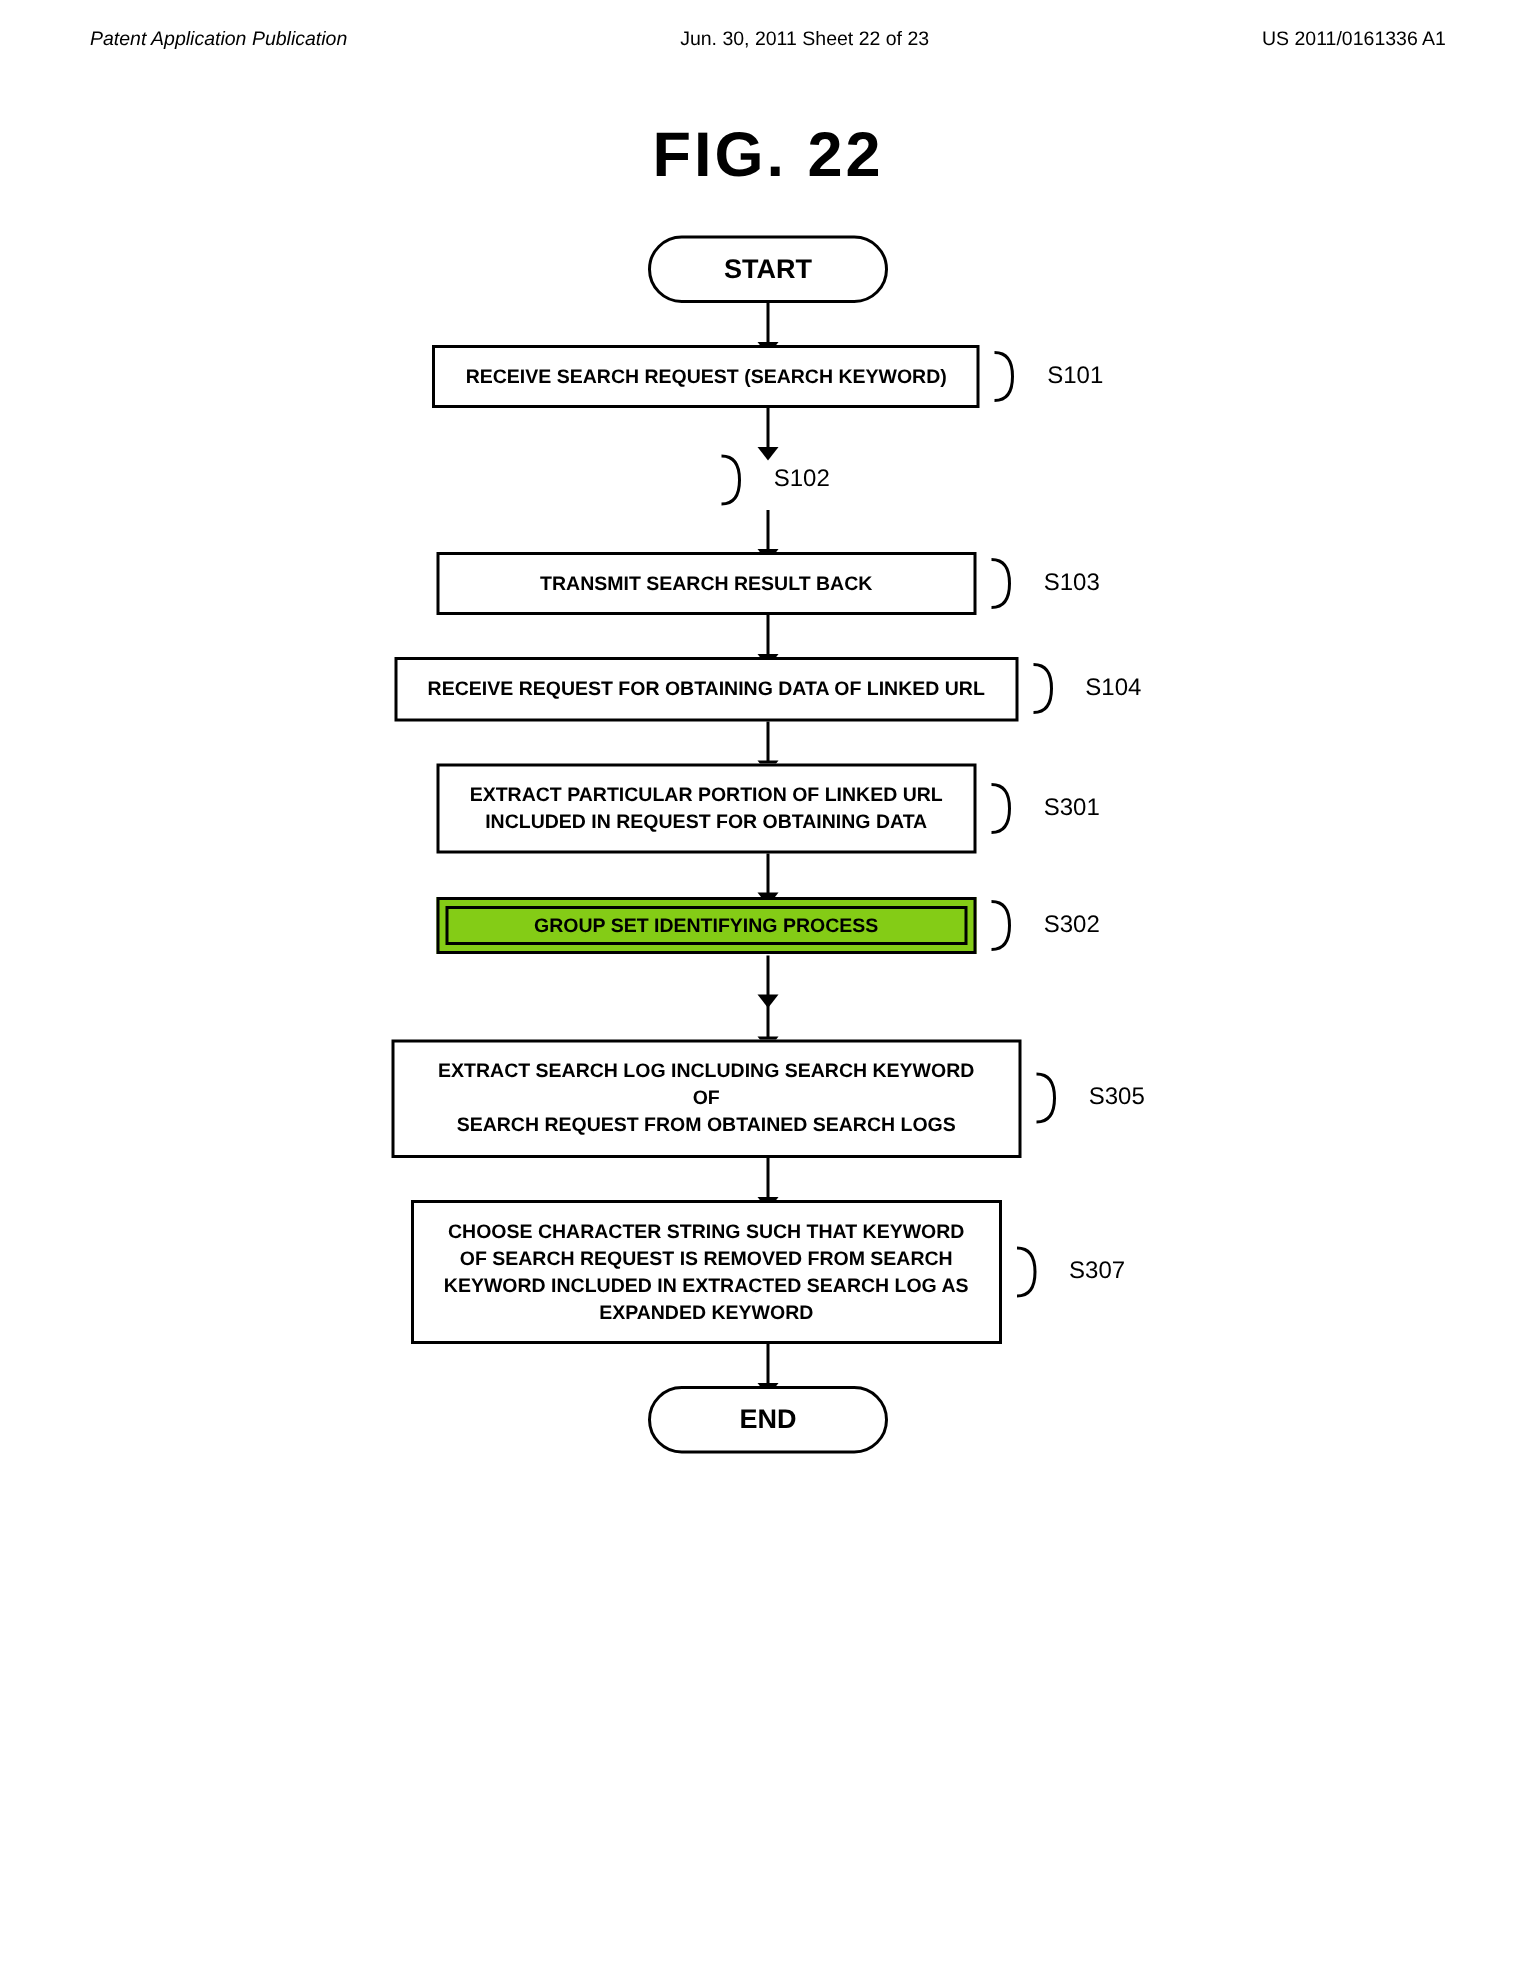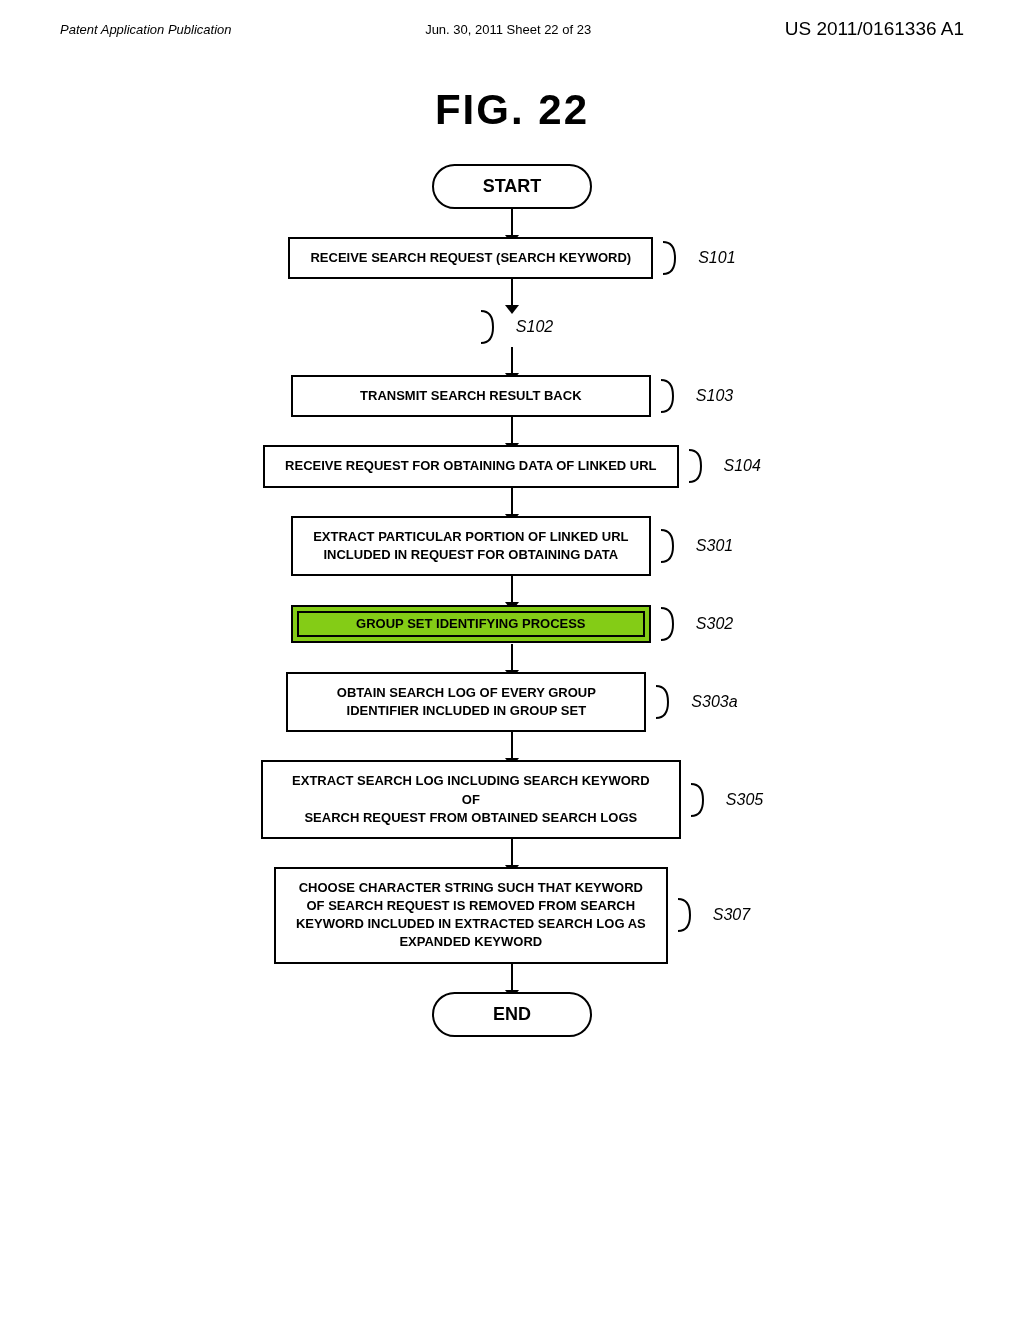--- a/index.html
+++ b/index.html
@@ -20,21 +20,21 @@
       border-bottom: none;
       font-size: 13px;
     }
 
     .header-left {
       font-style: italic;
       font-size: 13px;
     }
 
     .header-right {
-      font-size: 19px;
+      font-size: 13px;
     }
 
     .figure-title {
       text-align: center;
       font-size: 42px;
       font-weight: bold;
       margin: 36px 0 30px 0;
       letter-spacing: 2px;
     }
 
@@ -144,21 +144,20 @@
 
     .step-bracket {
       font-size: 28px;
       margin-left: 8px;
       line-height: 1;
     }
 
     .step-num {
       font-size: 16px;
       margin-left: 21px;
-      font-style: italic;
     }
   </style>
 </head>
 <body>
 
 <div class="header">
   <div class="header-left">Patent Application Publication</div>
   <div class="header-center">Jun. 30, 2011  Sheet 22 of 23</div>
   <div class="header-right">US 2011/0161336 A1</div>
 </div>
@@ -252,30 +251,20 @@
             <path d="M4,4 Q16,4 16,20 Q16,36 4,36" fill="none" stroke="#000" stroke-width="2"></path>
           </svg></span>
       <span class="step-num">S302</span>
     </div>
   </div>
 
   <div class="arrow-spacer">
     <div class="arrow-down"></div>
   </div>
 
-  <div class="step-row">
-    <div class="step-content">
-      <div class="rect-box" style="white-space:pre-line;">OBTAIN SEARCH LOG OF EVERY GROUP
-IDENTIFIER INCLUDED IN GROUP SET</div>
-      <span class="step-bracket" style="display: inline-block; font-size: 24px; margin-left: 6px; line-height: 1;"><svg width="18" height="40" viewBox="0 0 18 40" style="vertical-align:middle">
-            <path d="M4,4 Q16,4 16,20 Q16,36 4,36" fill="none" stroke="#000" stroke-width="2"></path>
-          </svg></span>
-      <span class="step-num">S303a</span>
-    </div>
-  </div>
 
   <div class="arrow-spacer">
     <div class="arrow-down"></div>
   </div>
 
   <div class="step-row">
     <div class="step-content">
       <div class="rect-box" style="white-space:pre-line;">EXTRACT SEARCH LOG INCLUDING SEARCH KEYWORD OF
 SEARCH REQUEST FROM OBTAINED SEARCH LOGS</div>
       <span class="step-bracket" style="display: inline-block; font-size: 24px; margin-left: 6px; line-height: 1;"><svg width="18" height="40" viewBox="0 0 18 40" style="vertical-align:middle">

